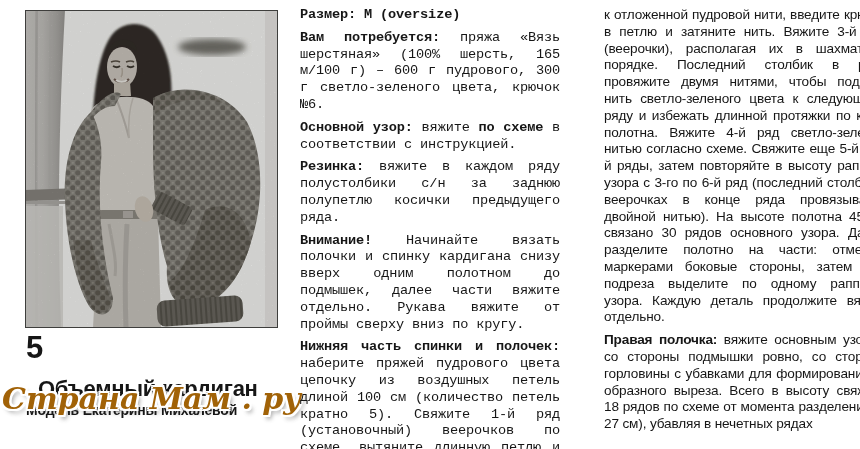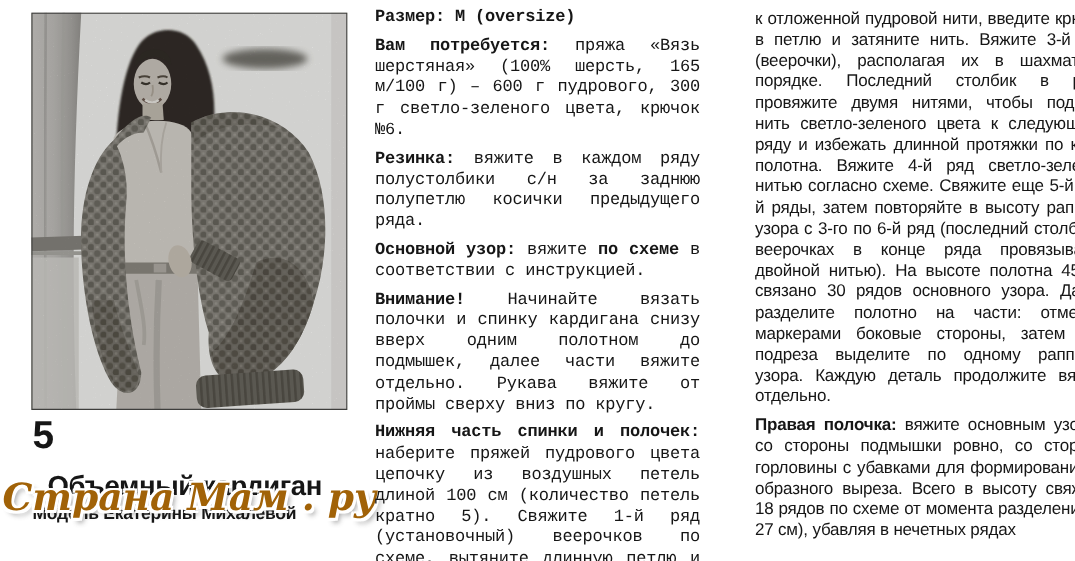--- a/index.html
+++ b/index.html
@@ -138,22 +138,22 @@
   </div>
 
   <div class="pattern-number">5</div>
   <h1 class="pattern-title">Объемный кардиган</h1>
   <div class="designer">Модель Екатерины Михалевой</div>
   <div class="watermark">Страна Мам . ру</div>
 
   <div class="col col1">
     <p class="para"><span class="bseg">Размер: M (oversize)</span></p>
     <p class="para"><span class="bseg">Вам потребуется:</span><span> пряжа «Вязь шерстяная» (100% шерсть, 165 м/100 г) – 600 г пудрового, 300 г светло-зеленого цвета, крючок №6.</span></p>
+    <p class="para"><span class="bseg">Основной узор:</span><span> вяжите </span><span class="bseg">по схеме</span><span> в соответствии с инструкцией.</span></p>
     <p class="para"><span class="bseg">Резинка:</span><span> вяжите в каждом ряду полустолбики с/н за заднюю полупетлю косички предыдущего ряда.</span></p>
-    <p class="para"><span class="bseg">Основной узор:</span><span> вяжите </span><span class="bseg">по схеме</span><span> в соответствии с инструкцией.</span></p>
     <p class="para"><span class="bseg">Внимание!</span><span> Начинайте вязать полочки и спинку кардигана снизу вверх одним полотном до подмышек, далее части вяжите отдельно. Рукава вяжите от проймы сверху вниз по кругу.</span></p>
     <p class="para"><span class="bseg">Нижняя часть спинки и полочек:</span><span> наберите пряжей пудрового цвета цепочку из воздушных петель длиной 100 см (количество петель кратно 5). Свяжите 1-й ряд (установочный) веерочков по схеме, вытяните длинную петлю и оставьте нить вне работы. Введите в работу нить светло-зеленого цвета и вяжите 2-й ряд согласно схеме. Вытяните длинную петлю и оставьте нить вне работы. Вернитесь</span></p>
   </div>
 
   <div class="col col2">
     <p class="para"><span>к отложенной пудровой нити, введите крючок в петлю и затяните нить. Вяжите 3-й ряд (веерочки), располагая их в шахматном порядке. Последний столбик в ряду провяжите двумя нитями, чтобы поднять нить светло-зеленого цвета к следующему ряду и избежать длинной протяжки по краю полотна. Вяжите 4-й ряд светло-зеленой нитью согласно схеме. Свяжите еще 5-й и 6-й ряды, затем повторяйте в высоту раппорт узора с 3-го по 6-й ряд (последний столбик в веерочках в конце ряда провязывайте двойной нитью). На высоте полотна 45 см связано 30 рядов основного узора. Далее разделите полотно на части: отметьте маркерами боковые стороны, затем для подреза выделите по одному раппорту узора. Каждую деталь продолжите вязать отдельно.</span></p>
     <p class="para"><span class="bseg">Правая полочка:</span><span> вяжите основным узором со стороны подмышки ровно, со стороны горловины с убавками для формирования V-образного выреза. Всего в высоту свяжите 18 рядов по схеме от момента разделения (= 27 см), убавляя в нечетных рядах</span></p>
   </div>
 
 </div>

